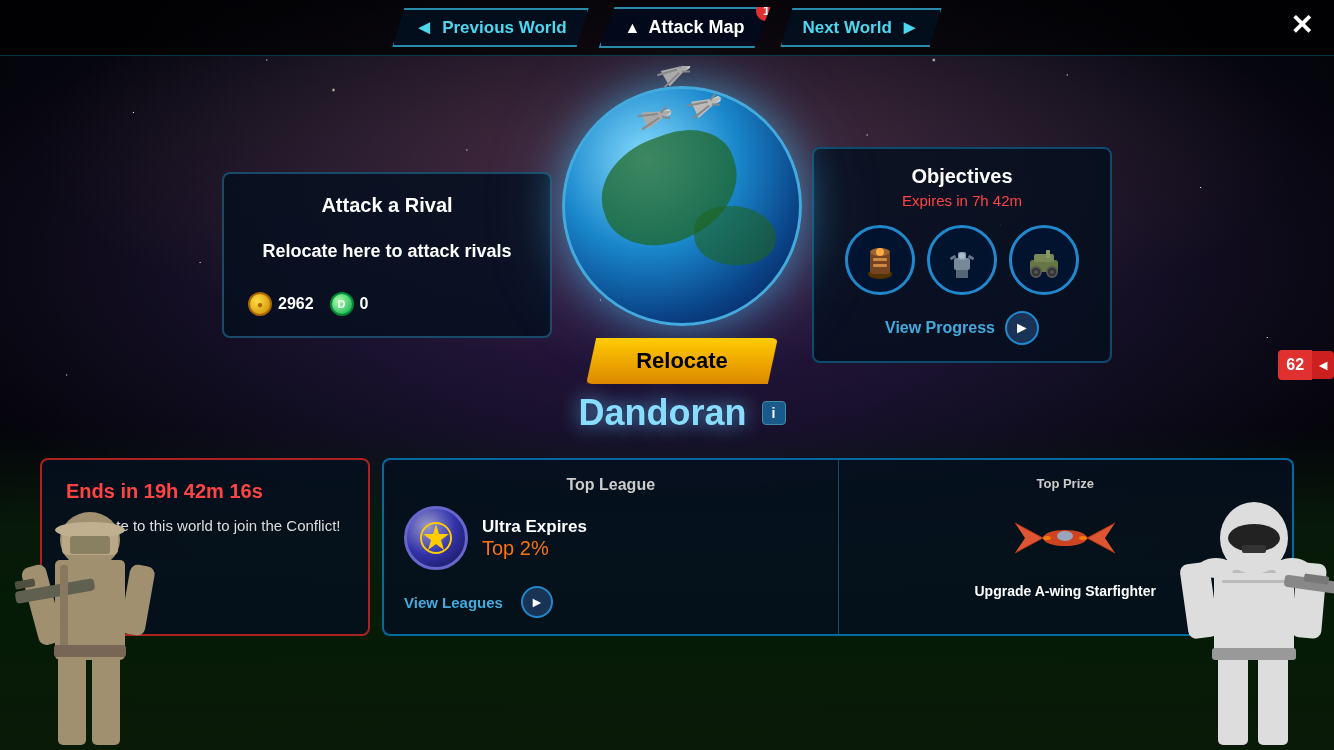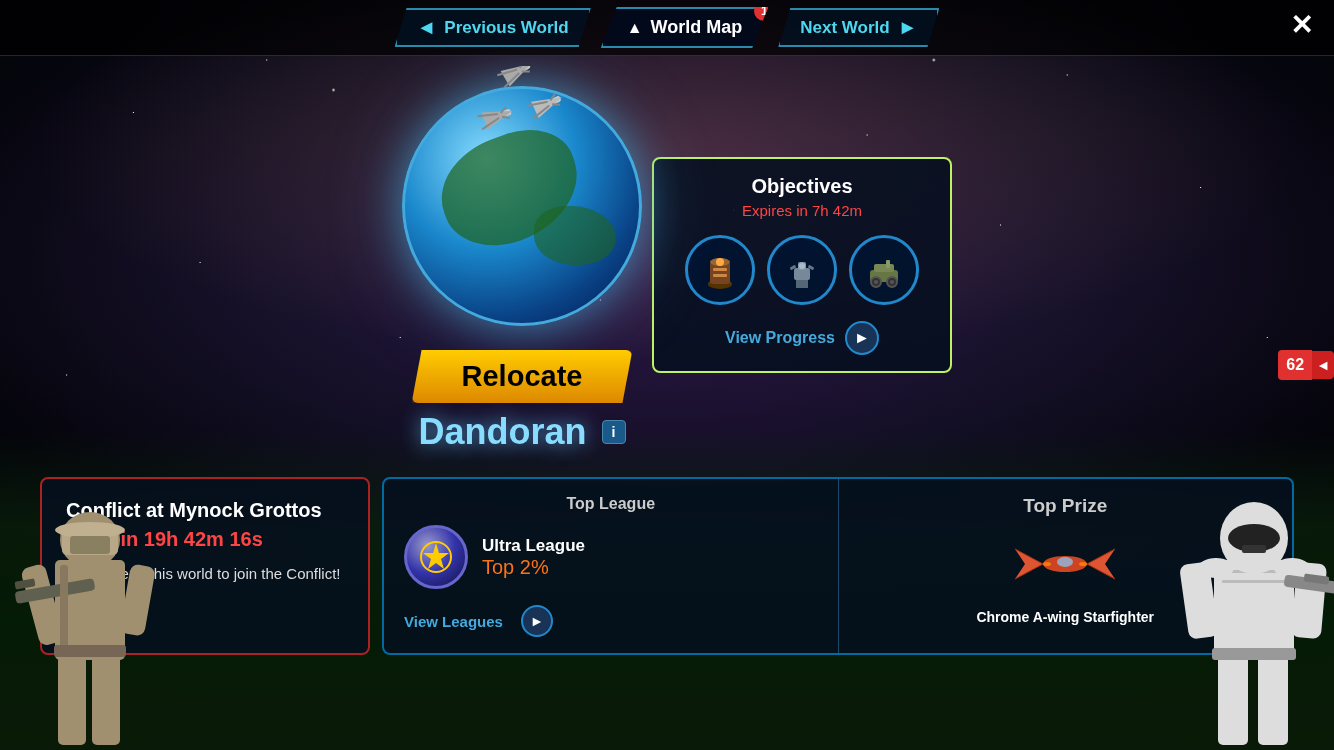--- a/index.html
+++ b/index.html
@@ -291,28 +291,28 @@
       border: 1px solid rgba(68,170,220,0.3);
       box-shadow: 0 0 20px rgba(68,170,220,0.5);
       top: -12px;
       left: -12px;
     }
 
     
     .relocate-btn {
       background: linear-gradient(to bottom, #ffcc00, #dd8800);
       color: #000;
-      font-size: 29px;
+      font-size: 22px;
       font-weight: bold;
       padding: 10px 50px;
       border: none;
       border-radius: 6px;
       cursor: pointer;
       clip-path: polygon(10px 0%, 100% 0%, calc(100% - 10px) 100%, 0% 100%);
-      margin-top: 24px;
+      margin-top: 12px;
       box-shadow: 0 4px 15px rgba(200,100,0,0.5);
     }
 
     
     .world-name-section {
       display: flex;
       align-items: center;
       gap: 15px;
       margin-top: 8px;
     }
@@ -334,21 +334,21 @@
       display: flex;
       align-items: center;
       justify-content: center;
       cursor: pointer;
     }
 
     
     .objectives-panel {
       width: 300px;
       background: rgba(5,15,30,0.85);
-      border: 2px solid #bef264;
+      border: 2px solid #0c4a6e;
       border-radius: 8px;
       padding: 16px 20px;
       color: #fff;
       position: relative;
       z-index: 2;
       margin-left: -10px;
     }
     .objectives-panel h2 {
       font-size: 20px;
       text-align: center;
@@ -505,21 +505,21 @@
       color: #fff;
       font-size: 14px;
       cursor: pointer;
     }
 
     .prize-section {
       flex: 1;
       padding: 16px 20px;
     }
     .prize-section h3 {
-      font-size: 19px;
+      font-size: 13px;
       color: #ccc;
       text-align: center;
       margin-bottom: 12px;
     }
     .prize-image {
       display: flex;
       justify-content: center;
       margin-bottom: 10px;
     }
     .prize-name {
@@ -555,39 +555,53 @@
   <div class="forest"></div>
 </div>
 
 <div class="top-bar">
   <div class="nav-btn">
     <span class="arrow">◄</span>
     <span>Previous World</span>
   </div>
   <div class="galaxy-map-btn">
     <span style="font-size:16px;">▲</span>
-    <span>World Map</span>
+    <span>Attack Map</span>
     <div class="badge">1</div>
   </div>
   <div class="nav-btn">
     <span>Next World</span>
     <span class="arrow">►</span>
   </div>
   <div class="close-btn">✕</div>
 </div>
 
 <div class="side-notif">
   <span class="side-notif-badge">62</span>
   <span class="side-notif-arrow">◄</span>
 </div>
 
 <div class="main-content">
 
   <div class="planet-section">
 
+    <div class="attack-panel">
+      <h2>Attack a Rival</h2>
+      <div class="attack-desc">Relocate here to attack rivals</div>
+      <div class="resources">
+        <div class="resource">
+          <div class="coin-icon">●</div>
+          <span>2962</span>
+        </div>
+        <div class="resource">
+          <div class="crystal-icon">D</div>
+          <span>0</span>
+        </div>
+      </div>
+    </div>
 
     <div class="planet-container">
 
       <div style="position:relative; width:240px; height:250px;">
         <div class="planet-globe" style="position:absolute;bottom:0;left:0;">
           <div class="planet-glow"></div>
         </div>
 
         <svg style="position:absolute;top:-10px;left:50%;transform:translateX(-50%);width:140px;height:90px;" viewBox="0 0 140 90">
 
@@ -668,39 +682,38 @@
         <span class="view-progress-text">View Progress</span>
         <div class="progress-arrow">►</div>
       </div>
     </div>
 
   </div>
 
   <div class="bottom-panels">
 
     <div class="conflict-panel">
-      <h2>Conflict at Mynock Grottos</h2>
       <div class="conflict-timer">Ends in 19h 42m 16s</div>
       <div class="conflict-desc">Relocate to this world to join the Conflict!</div>
     </div>
 
     <div class="league-prize-panel">
 
       <div class="league-section">
         <h3>Top League</h3>
         <div class="league-info">
           <div class="medal-circle">
 
             <svg width="36" height="36" viewBox="0 0 36 36">
               <circle cx="18" cy="18" r="15" fill="none" stroke="#ffcc00" stroke-width="2"></circle>
               <polygon points="18,4 21,14 31,14 23,20 26,30 18,24 10,30 13,20 5,14 15,14" fill="#ffcc00"></polygon>
             </svg>
           </div>
           <div>
-            <div class="league-name">Ultra League</div>
+            <div class="league-name">Ultra Expires</div>
             <div class="league-rank">Top 2%</div>
           </div>
         </div>
         <div class="view-leagues-btn">
           <span class="view-leagues-text">View Leagues</span>
           <div class="leagues-arrow">►</div>
         </div>
       </div>
 
       <div class="prize-section">
@@ -718,21 +731,21 @@
 
             <ellipse cx="42" cy="35" rx="4" ry="2" fill="#ff8800" opacity="0.8"></ellipse>
             <ellipse cx="78" cy="35" rx="4" ry="2" fill="#ff8800" opacity="0.8"></ellipse>
 
             <line x1="38" y1="35" x2="10" y2="20" stroke="#aa3311" stroke-width="1"></line>
             <line x1="38" y1="35" x2="10" y2="50" stroke="#aa3311" stroke-width="1"></line>
             <line x1="82" y1="35" x2="110" y2="20" stroke="#aa3311" stroke-width="1"></line>
             <line x1="82" y1="35" x2="110" y2="50" stroke="#aa3311" stroke-width="1"></line>
           </svg>
         </div>
-        <div class="prize-name">Chrome A-wing Starfighter</div>
+        <div class="prize-name">Upgrade A-wing Starfighter</div>
       </div>
 
     </div>
 
   </div>
 
 </div>
 
 <div class="character-left">
   <svg viewBox="0 0 180 320" width="180" height="320">

